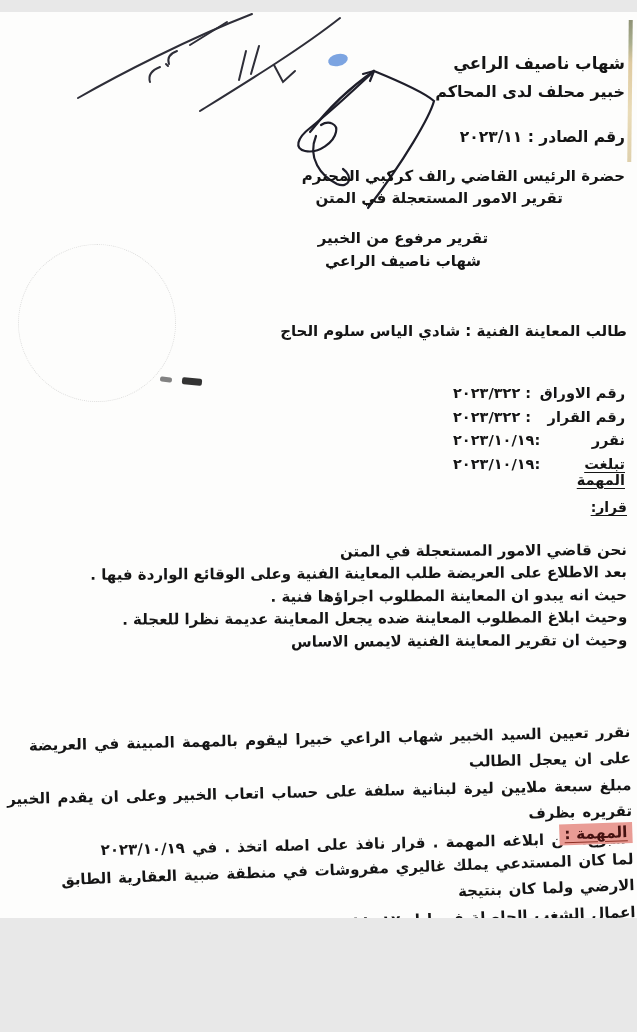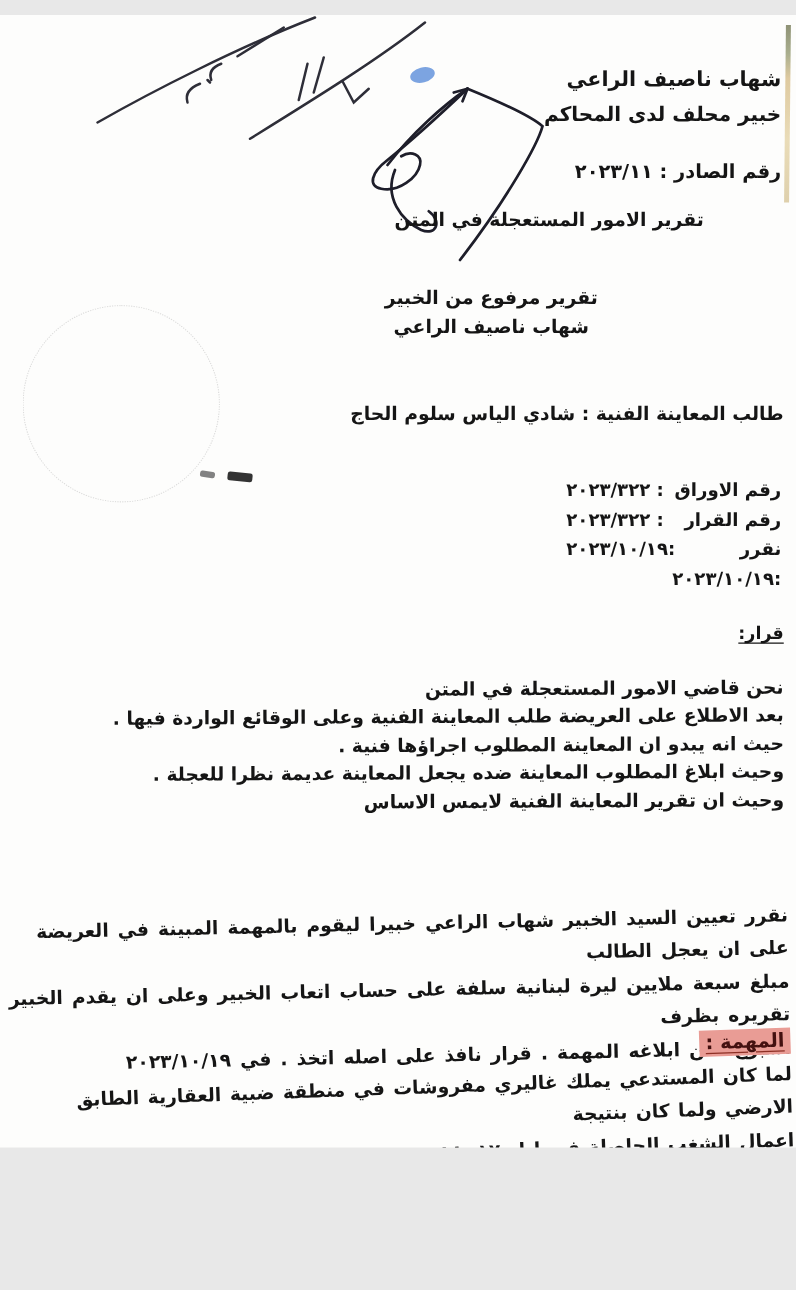--- a/index.html
+++ b/index.html
@@ -27,21 +27,21 @@
   .t15{font-size:15px;line-height:22.4px;}
   .underline{text-decoration:underline;text-underline-offset:3px;}
   
   #expert-name{top:42px;right:12px;font-size:16.5px;}
   #expert-title{top:70px;right:12px;font-size:16px;}
   #issue-number{top:116px;right:12px;font-size:15.5px;}
   
   #addressee{top:153px;right:12px;text-align:right;font-size:15px;line-height:22px;}
   #addressee .l2{margin-right:62px;}
   
-  #report-title{top:215px;right:154px;width:180px;text-align:center;font-size:15px;line-height:23px;}
+  #report-title{top:215px;right:144px;width:180px;text-align:center;font-size:15px;line-height:23px;}
   
   #requester{top:308px;right:10px;font-size:15px;}
   
   #case-table{top:373px;right:12px;width:172px;font-size:14.5px;}
   #case-table .row{display:flex;justify-content:space-between;direction:rtl;height:23.6px;align-items:flex-start;}
   
   #decision-heading{top:487px;right:10px;font-size:14px;}
   #decision-lines{top:527px;right:10px;text-align:right;transform:rotate(-0.3deg);transform-origin:top right;}
   #basis-line{top:659px;right:9px;font-size:15px;}
   #appointment{top:707px;right:7px;width:625px;text-align:right;font-size:15px;line-height:26.4px;word-spacing:2px;transform:rotate(-1.3deg);transform-origin:top right;}
@@ -99,20 +99,21 @@
     <g fill="none" stroke="#1e1e2a" stroke-width="2.2" stroke-linecap="round">
       <path d="M 25,88 C 45,62 70,40 89,27"></path>
       <path d="M 89,27 l -11,3 m 11,-3 l -4,10"></path>
       <path d="M 89,27 C 70,45 40,72 25,84 C 12,94 9,105 20,107 C 34,110 49,98 51,88 C 53,80 44,76 36,81"></path>
       <path d="M 31,92 C 22,114 36,132 52,140 C 64,145 69,133 58,125"></path>
       <path d="M 89,27 C 116,38 141,50 149,57 C 145,72 120,116 83,164"></path>
     </g>
   </svg>
 
   <div class="abs rtl" id="addressee">
+    <div class="l1">حضرة الرئيس القاضي رالف كركبي  المحترم</div>
     <div class="l2">تقرير الامور المستعجلة في المتن</div>
   </div>
 
   <div class="abs rtl" id="report-title">
     <div>تقرير مرفوع من الخبير</div>
     <div>شهاب ناصيف الراعي</div>
   </div>
 
   <div class="abs" id="round-stamp"></div>
 
@@ -128,20 +129,21 @@
     </div>
     <div class="row">
       <span>رقم القرار</span>
       <span class="rtl">: ٢٠٢٣/٣٢٢</span>
     </div>
     <div class="row">
       <span>نقرر</span>
       <span class="rtl">:٢٠٢٣/١٠/١٩</span>
     </div>
     <div class="row">
+      <span class="underline">تبلغت المهمة</span>
       <span class="rtl">:٢٠٢٣/١٠/١٩</span>
     </div>
   </div>
 
   <div class="abs rtl underline" id="decision-heading">قرار:</div>
   <div class="abs rtl t15" id="decision-lines">
     <div>نحن قاضي الامور المستعجلة في المتن</div>
     <div>بعد الاطلاع على العريضة طلب المعاينة الفنية وعلى الوقائع الواردة فيها .</div>
     <div>حيث انه يبدو ان المعاينة المطلوب اجراؤها فنية .</div>
     <div>وحيث ابلاغ المطلوب المعاينة ضده يجعل المعاينة عديمة نظرا للعجلة .</div>

